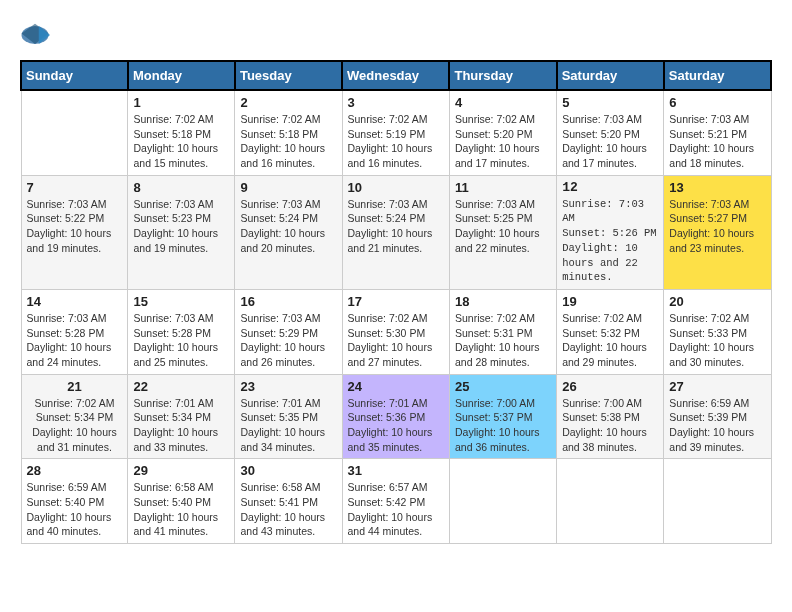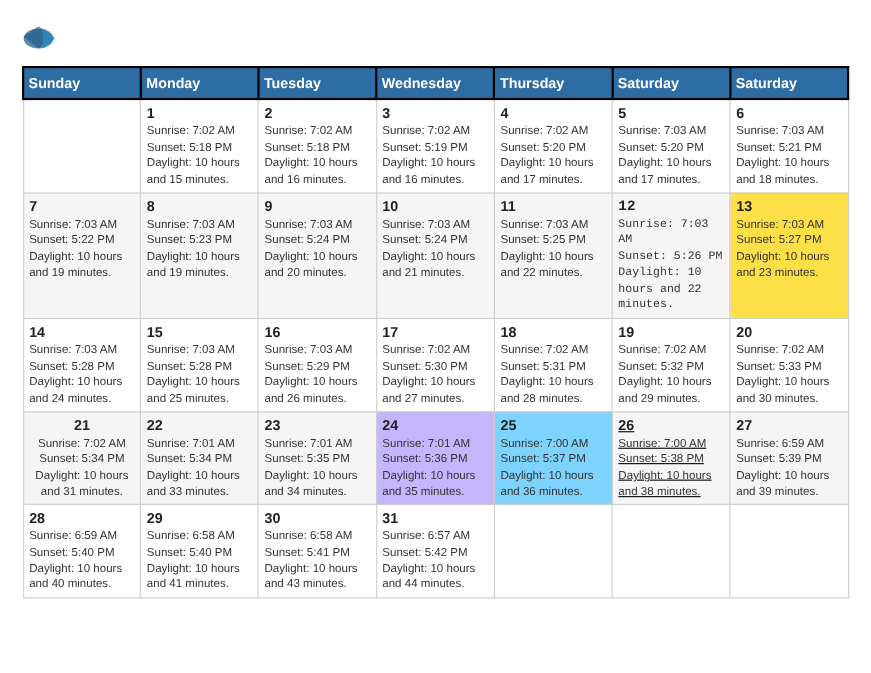--- a/index.html
+++ b/index.html
@@ -212,21 +212,21 @@
           <div class="day-info">Sunrise: 7:01 AM<br>Sunset: 5:35 PM<br>Daylight: 10 hours and 34 minutes.</div>
         </td>
         <td style="background: #c4b5fd;">
           <span class="day-num">24</span>
           <div class="day-info">Sunrise: 7:01 AM<br>Sunset: 5:36 PM<br>Daylight: 10 hours and 35 minutes.</div>
         </td>
         <td style="background: #7dd3fc;">
           <span class="day-num">25</span>
           <div class="day-info">Sunrise: 7:00 AM<br>Sunset: 5:37 PM<br>Daylight: 10 hours and 36 minutes.</div>
         </td>
-        <td style="background: rgb(245, 245, 245); text-decoration: underline;">
+        <td style="background: rgb(245, 245, 245);">
           <span class="day-num">26</span>
           <div class="day-info">Sunrise: 7:00 AM<br>Sunset: 5:38 PM<br>Daylight: 10 hours and 38 minutes.</div>
         </td>
         <td style="background: rgb(245, 245, 245);">
           <span class="day-num">27</span>
           <div class="day-info">Sunrise: 6:59 AM<br>Sunset: 5:39 PM<br>Daylight: 10 hours and 39 minutes.</div>
         </td>
       </tr>
       <tr>
         <td>

